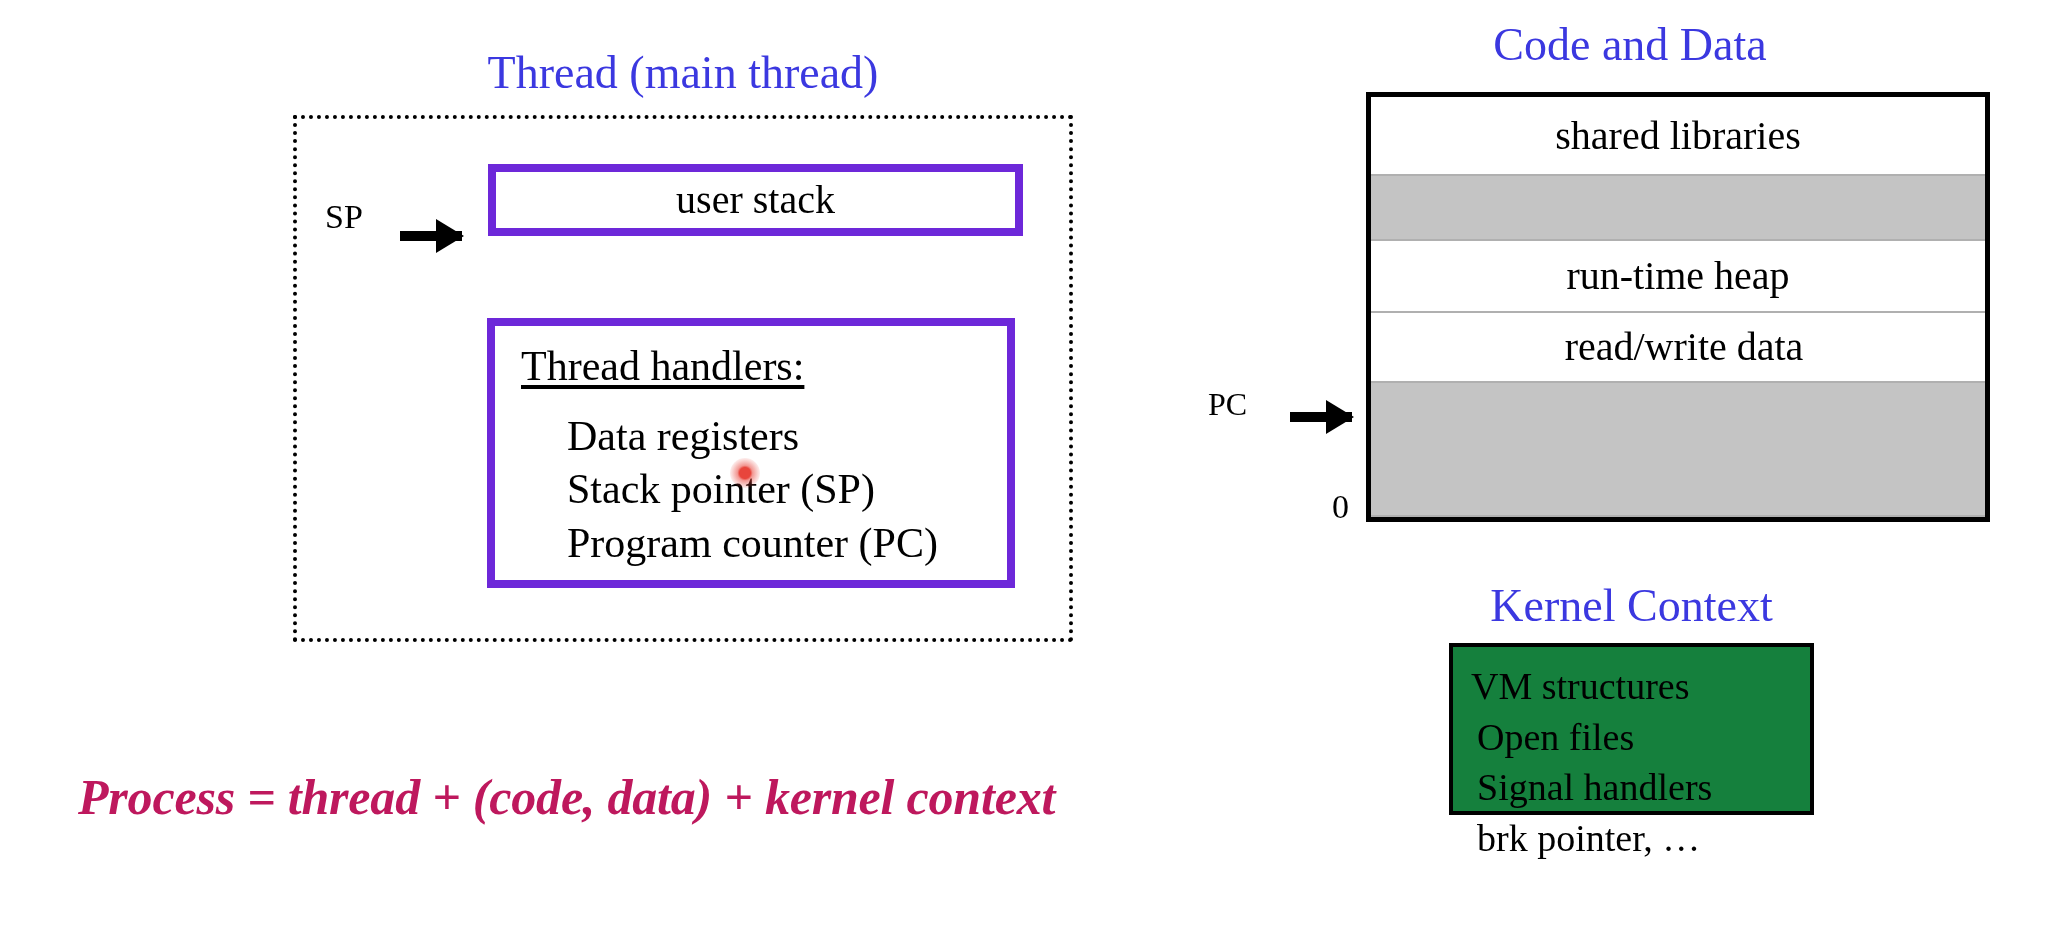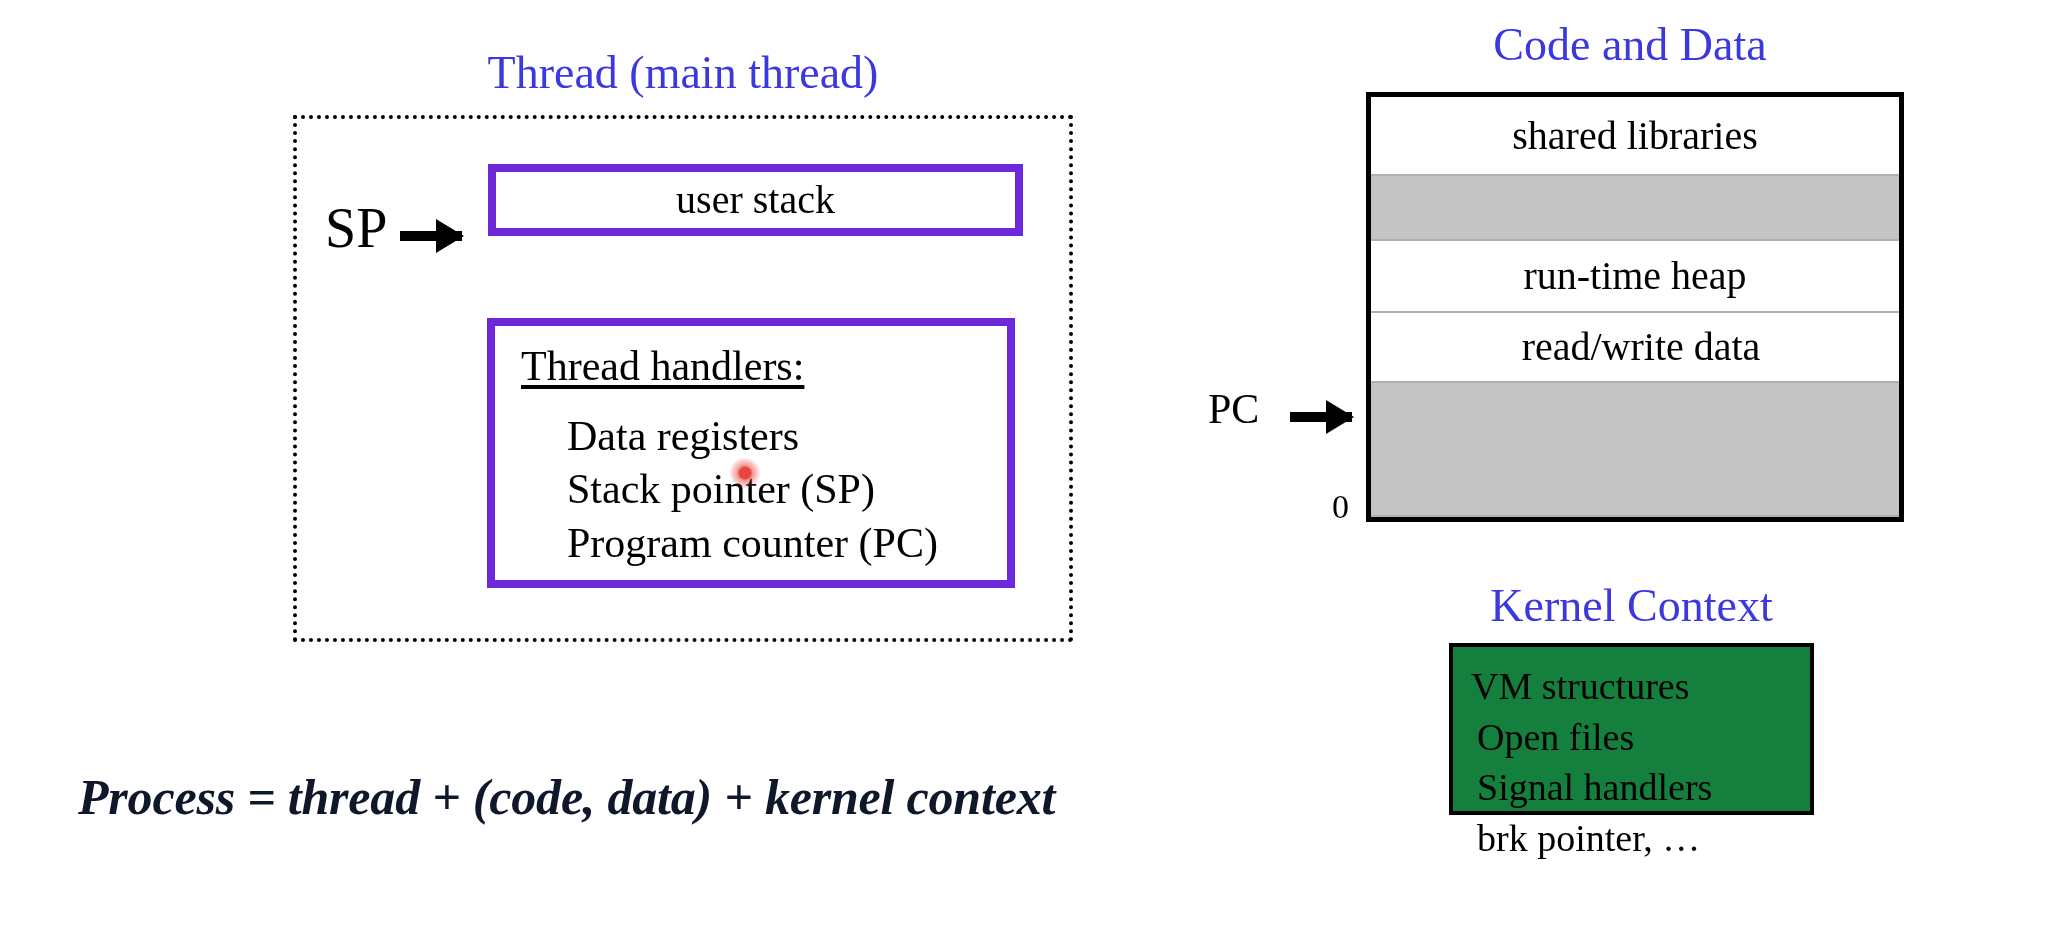--- a/index.html
+++ b/index.html
@@ -100,21 +100,21 @@
     line-height: 1.08;
     white-space: nowrap;
     margin: 8px 0 2px 0;
   }
 
   
   #sp-label {
     position: absolute;
     left: 325px;
     top: 200px;
-    font-size: 56px;
+    font-size: 34px;
     line-height: 1;
     white-space: nowrap;
   }
   .arrow-right {
     position: absolute;
     height: 10px;
     background: #000000;
   }
   .arrow-right::after {
     content: "";
@@ -131,36 +131,36 @@
     left: 400px;
     top: 231px;
     width: 62px;
   }
 
   
   #pc-label {
     position: absolute;
     left: 1208px;
     top: 388px;
-    font-size: 42px;
+    font-size: 32px;
     line-height: 1;
     white-space: nowrap;
   }
   #pc-arrow {
     left: 1290px;
     top: 412px;
     width: 62px;
   }
 
   
   #memory-block {
     position: absolute;
     left: 1366px;
     top: 92px;
-    width: 538px;
+    width: 624px;
     height: 430px;
     border: 5px solid #000000;
     box-sizing: border-box;
     background: #ffffff;
     display: flex;
     flex-direction: column;
   }
   .mem-row {
     position: relative;
     display: flex;
@@ -211,21 +211,21 @@
   #kernel-list li:first-child { margin-left: -6px; }
 
   
   #process-equation {
     position: absolute;
     left: 78px;
     top: 768px;
     font-size: 50px;
     font-weight: bold;
     font-style: italic;
-    color: #0f172a;
+    color: #be185d;
     white-space: nowrap;
     letter-spacing: -0.2px;
   }
 
   
   #cursor-dot {
     position: absolute;
     left: 730px;
     top: 458px;
     width: 30px;

